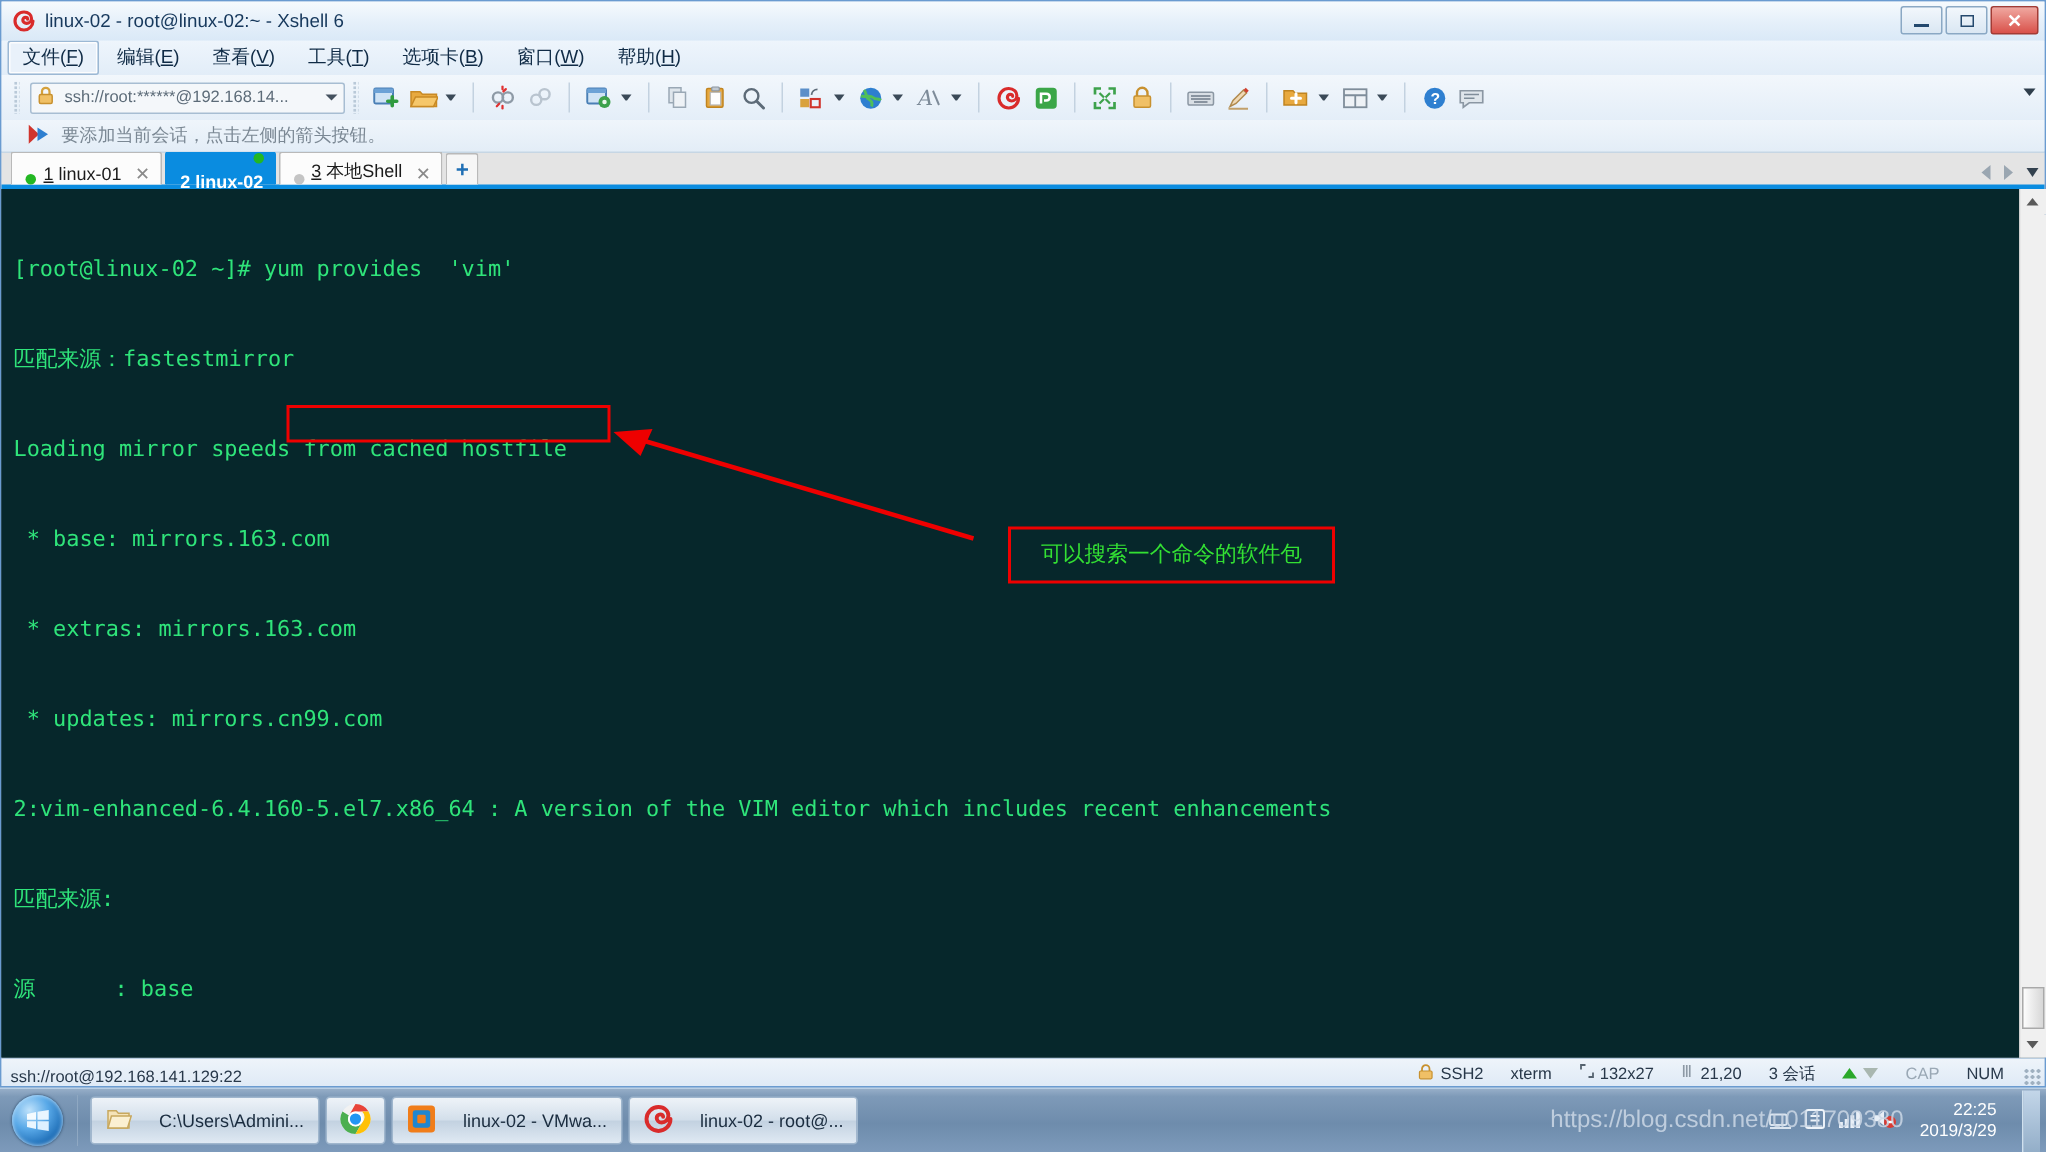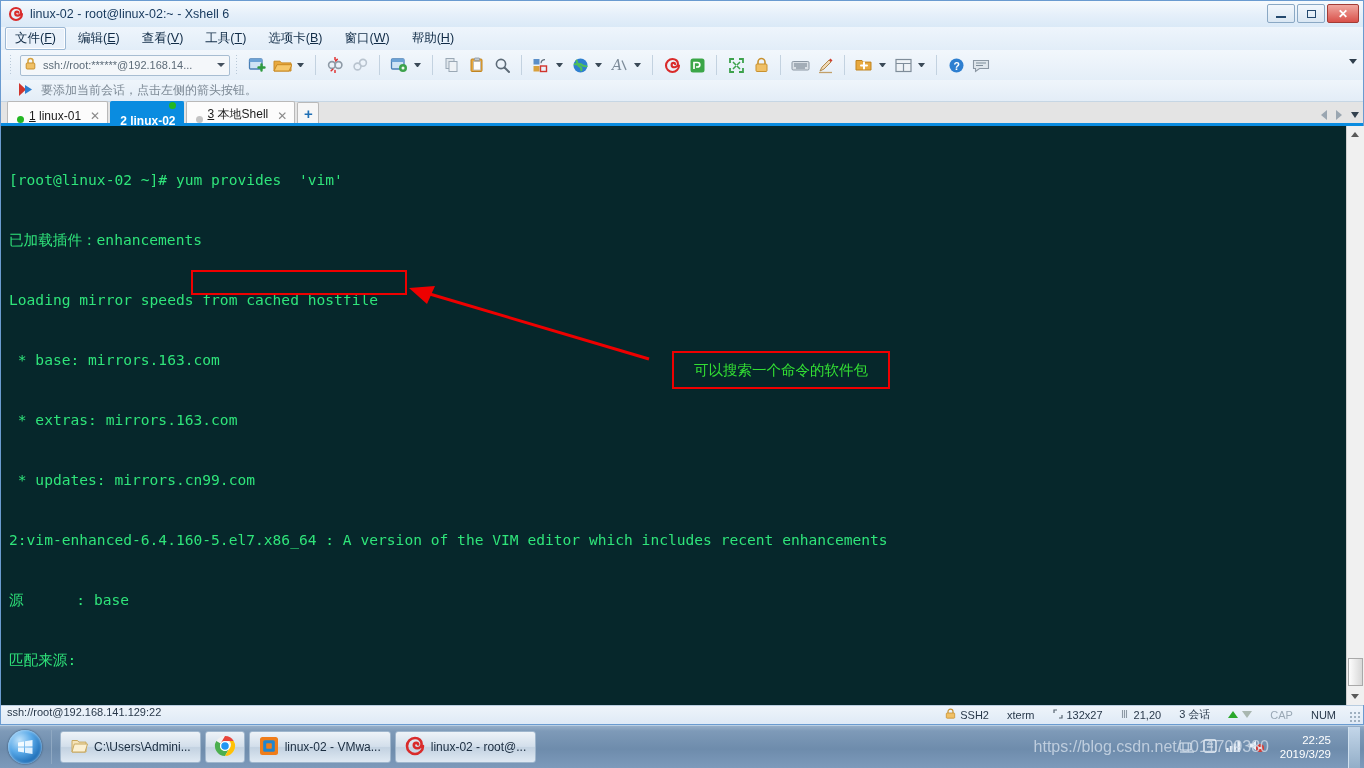--- a/index.html
+++ b/index.html
@@ -164,21 +164,21 @@
   }
   .sb-up{width:0;height:0;border-left:4px solid transparent;border-right:4px solid transparent;border-bottom:5px solid #5a5a5a;}
   .sb-dn{width:0;height:0;border-left:4px solid transparent;border-right:4px solid transparent;border-top:5px solid #5a5a5a;}
   #sb-track{flex:1 1 auto;width:17px;position:relative;background:#f0f0f0;}
   #sb-thumb{
     position:absolute;left:1px;width:15px;height:28px;bottom:2px;
     background:linear-gradient(to right,#fdfdfd,#d7d7d7);border:1px solid #a9a9a9;
   }
   
   #statusbar{
-    flex:0 0 19px;height:19px;display:flex;align-items:flex-start;
+    flex:0 0 19px;height:19px;display:flex;align-items:flex-end;
     background:linear-gradient(to bottom,#eef4fa,#dfeaf6);
     border-top:1px solid #b9cde0;font-size:11px;color:#28384a;padding:0 2px 0 6px;
   }
   #status-left{flex:1 1 auto;white-space:nowrap;}
   #status-right{display:flex;align-items:center;gap:0;}
   .st-item{display:flex;align-items:center;gap:4px;padding:0 9px;white-space:nowrap;}
   .st-dim{color:#9aa8b5;}
   .arrow-up-g{width:0;height:0;border-left:5px solid transparent;border-right:5px solid transparent;border-bottom:7px solid #2aa82a;}
   .arrow-dn-g{width:0;height:0;border-left:5px solid transparent;border-right:5px solid transparent;border-top:7px solid #a9b7b0;}
   #resize-grip{
@@ -198,21 +198,21 @@
   }
   #startorb{
     width:34px;height:34px;border-radius:50%;
     background:radial-gradient(circle at 34% 30%,#bfe2fb 0%,#59a9e8 38%,#1f6fb8 72%,#134a80 100%);
     box-shadow:0 0 2px #1c3d5e, inset 0 0 3px #cfe8fb;
     display:flex;align-items:center;justify-content:center;
   }
   .tb-sep{width:5px;height:34px;margin:0 2px;flex:0 0 5px;
     background-image:linear-gradient(to right,transparent 40%,#8fa8c2 41%,#8fa8c2 59%,transparent 60%);}
   .tbtask{
-    height:32px;display:flex;align-items:center;gap:6px;padding:0 9px;margin-left:4px;
+    height:32px;display:flex;align-items:center;gap:18px;padding:0 9px;margin-left:4px;
     border:1px solid #9fb6cd;border-radius:3px;
     background:linear-gradient(to bottom,#eef3f8,#d3dfeb 48%,#c3d2e1 52%,#dfe9f3);
     font-size:12px;color:#1a2c3f;white-space:nowrap;max-width:160px;overflow:hidden;
   }
   .tbtask.icon-only{padding:0 8px;}
   #tray{
     margin-left:auto;display:flex;align-items:center;gap:7px;padding-right:4px;height:43px;position:relative;
   }
   #clock{
     color:#ffffff;font-size:11.5px;line-height:14px;text-align:right;
@@ -478,28 +478,28 @@
     <div id="tabbar-right">
       <i class="tri-left"></i>
       <i class="tri-right"></i>
       <i class="tri-dn"></i>
     </div>
   </div>
 
   <div id="term-wrap">
     <div id="terminal">
       <div class="tline">[root@linux-02 ~]# yum provides  'vim'</div>
-      <div class="tline">已加载插件：enhancements</div>
+      <div class="tline">匹配来源：fastestmirror</div>
       <div class="tline">Loading mirror speeds from cached hostfile</div>
       <div class="tline"> * base: mirrors.163.com</div>
       <div class="tline"> * extras: mirrors.163.com</div>
       <div class="tline"> * updates: mirrors.cn99.com</div>
       <div class="tline">2:vim-enhanced-6.4.160-5.el7.x86_64 : A version of the VIM editor which includes recent enhancements</div>
+      <div class="tline">匹配来源:</div>
       <div class="tline">源      : base</div>
-      <div class="tline">匹配来源:</div>
       
       
       
       
       
       
       
       
       
       

